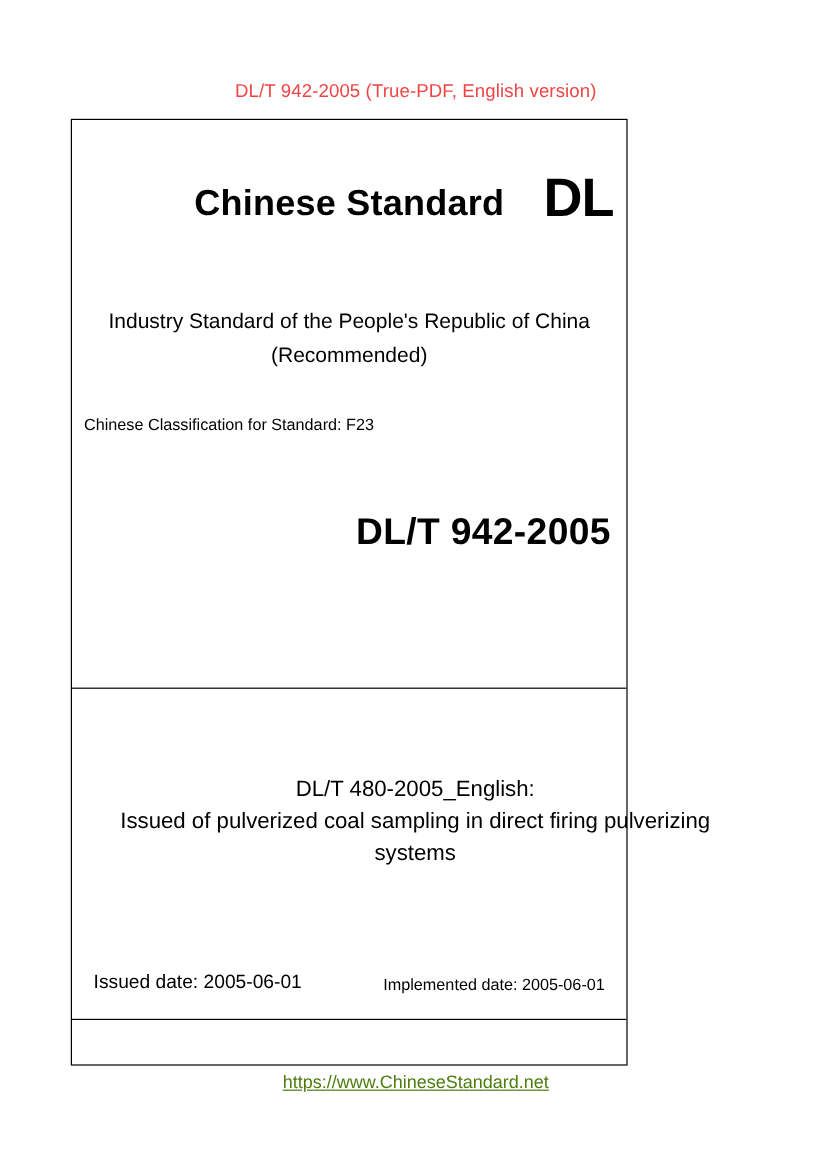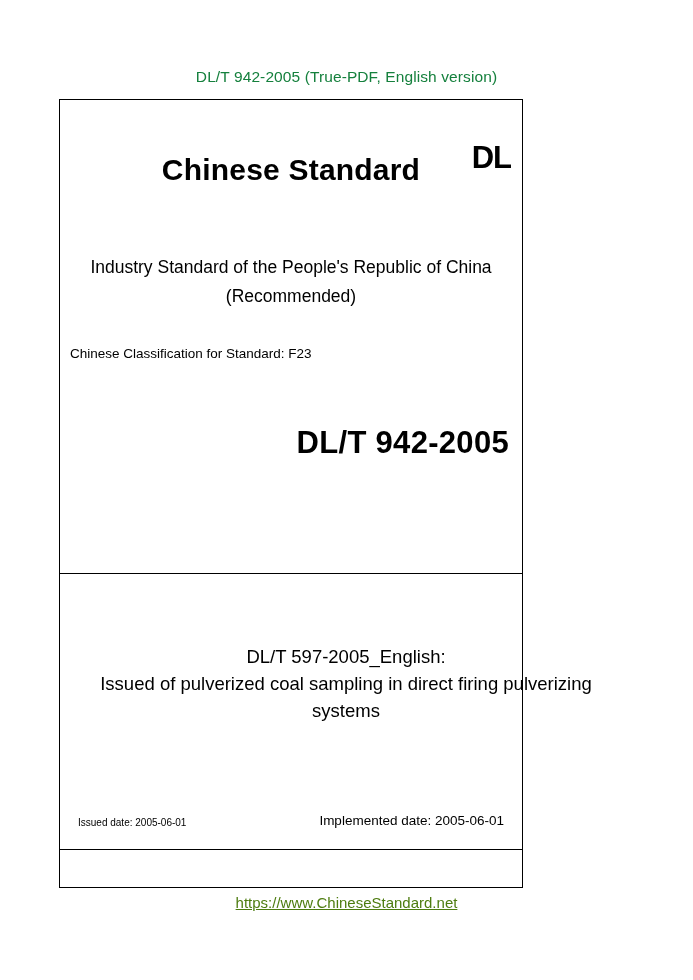--- a/index.html
+++ b/index.html
@@ -21,21 +21,21 @@
     position: relative;
     box-sizing: border-box;
   }
   .top-caption {
     position: absolute;
     top: 68px;
     left: 0;
     width: 693px;
     text-align: center;
     font-size: 15.5px;
-    color: #15803d;
+    color: #ef4444;
     letter-spacing: 0.1px;
   }
   .cover-box {
     position: absolute;
     left: 59px;
     top: 99px;
     width: 464px;
     height: 789px;
     border: 1.6px solid #000;
     box-sizing: border-box;
@@ -57,21 +57,21 @@
     width: 100%;
     text-align: center;
     font-size: 30px;
     font-weight: bold;
     letter-spacing: 0.2px;
   }
   .dl-logo {
     position: absolute;
     right: 11px;
     top: 42px;
-    font-size: 31px;
+    font-size: 45px;
     font-weight: bold;
     letter-spacing: -1px;
     line-height: 1;
   }
   .sub-line1 {
     position: absolute;
     left: 0;
     top: 157px;
     width: 100%;
     text-align: center;
@@ -116,21 +116,21 @@
     top: 70px;
     width: 556px;
     text-align: center;
     font-size: 18.5px;
     line-height: 1.45;
   }
   .issued {
     position: absolute;
     left: 18px;
     bottom: 21px;
-    font-size: 10px;
+    font-size: 16px;
     margin-top: 22px;
   }
   .implemented {
     position: absolute;
     right: 18px;
     bottom: 21px;
     font-size: 13.5px;
     margin-left: 27px;
   }
   
@@ -171,21 +171,21 @@
 
       <div class="sub-line2">(Recommended)</div>
 
       <div class="classification">Chinese Classification for Standard: F23</div>
 
       <div class="std-number">DL/T 942-2005</div>
     </div>
 
     <div class="sec-lower">
       <div class="eng-title">
-        <div>DL/T 597-2005_English:</div>
+        <div>DL/T 480-2005_English:</div>
         <div>Issued of pulverized coal sampling in direct firing pulverizing</div>
         <div>systems</div>
       </div>
 
       <div class="issued">Issued date: 2005-06-01</div>
 
       <div class="implemented">Implemented date: 2005-06-01</div>
     </div>
 
     <div class="sec-strip"></div>

